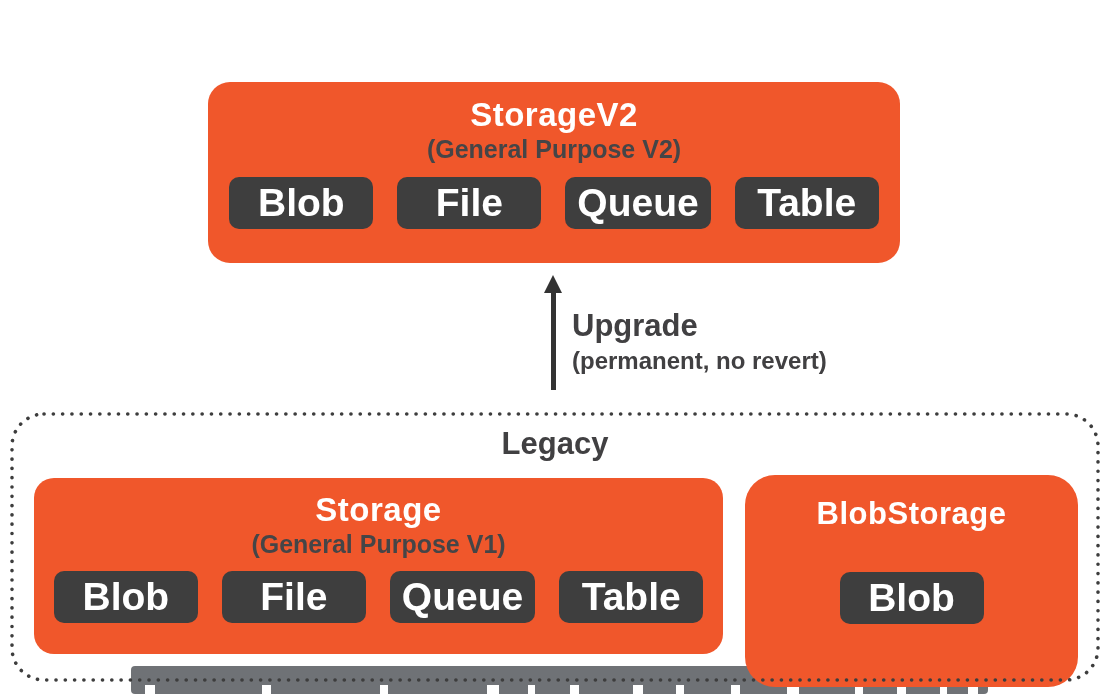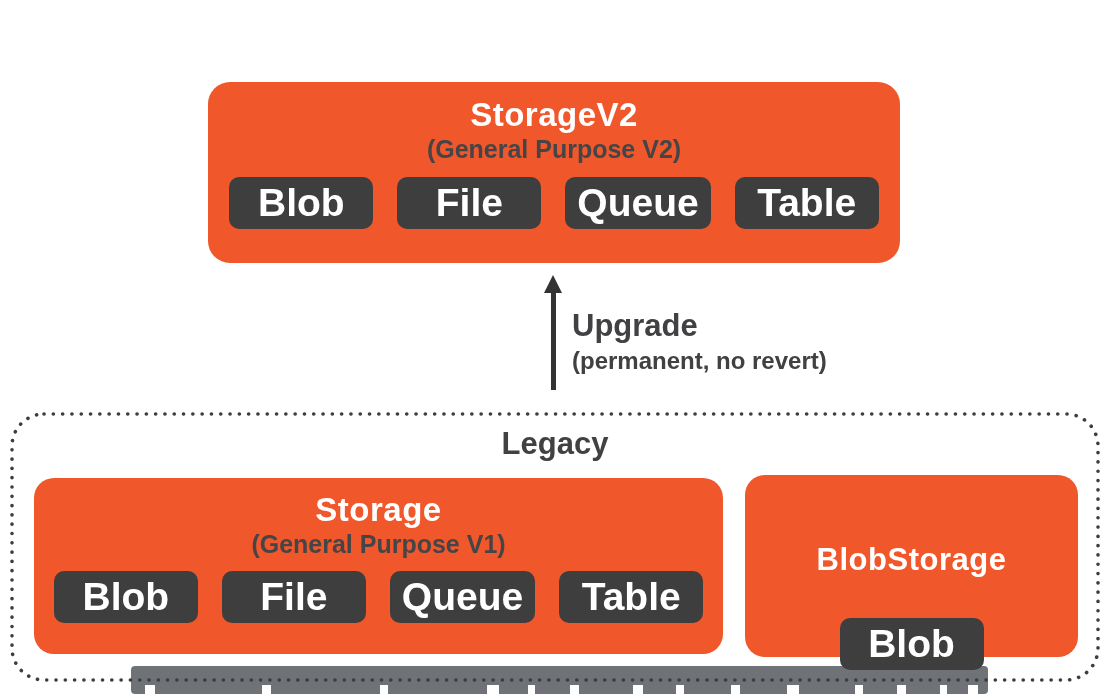--- a/index.html
+++ b/index.html
@@ -37,21 +37,21 @@
   #upgrade-label{position:absolute;left:572px;top:308px;font-size:31px;font-weight:bold;color:#414042;z-index:2;white-space:nowrap;}
   #upgrade-note{position:absolute;left:572px;top:347px;font-size:24px;font-weight:bold;color:#414042;z-index:2;white-space:nowrap;}
   
   #legacy-border{position:absolute;left:10px;top:412px;width:1090px;height:270px;z-index:3;pointer-events:none;}
   #legacy-label{position:absolute;left:10px;top:426px;width:1090px;text-align:center;
     font-size:31px;font-weight:bold;color:#414042;z-index:2;}
   
   #storage-v1{left:34px;top:478px;width:689px;height:176px;border-radius:20px;padding-top:13px;}
   #storage-v1 .badge-row{margin-top:12px;}
   
-  #blob-storage{left:745px;top:475px;width:333px;height:182px;border-radius:20px;padding-top:66px;}
+  #blob-storage{left:745px;top:475px;width:333px;height:212px;border-radius:30px;padding-top:20px;}
   #blob-storage .box-title{font-size:31px;}
   #blob-storage .badge-row{margin-top:39px;}
   
   #caption-bar{
     position:absolute;left:131px;top:666px;width:857px;height:28px;background:#6F7276;
     border-radius:4px;z-index:1;
   }
   .glyph-top{position:absolute;bottom:0;height:9px;background:#ffffff;}
 </style>
 </head>

